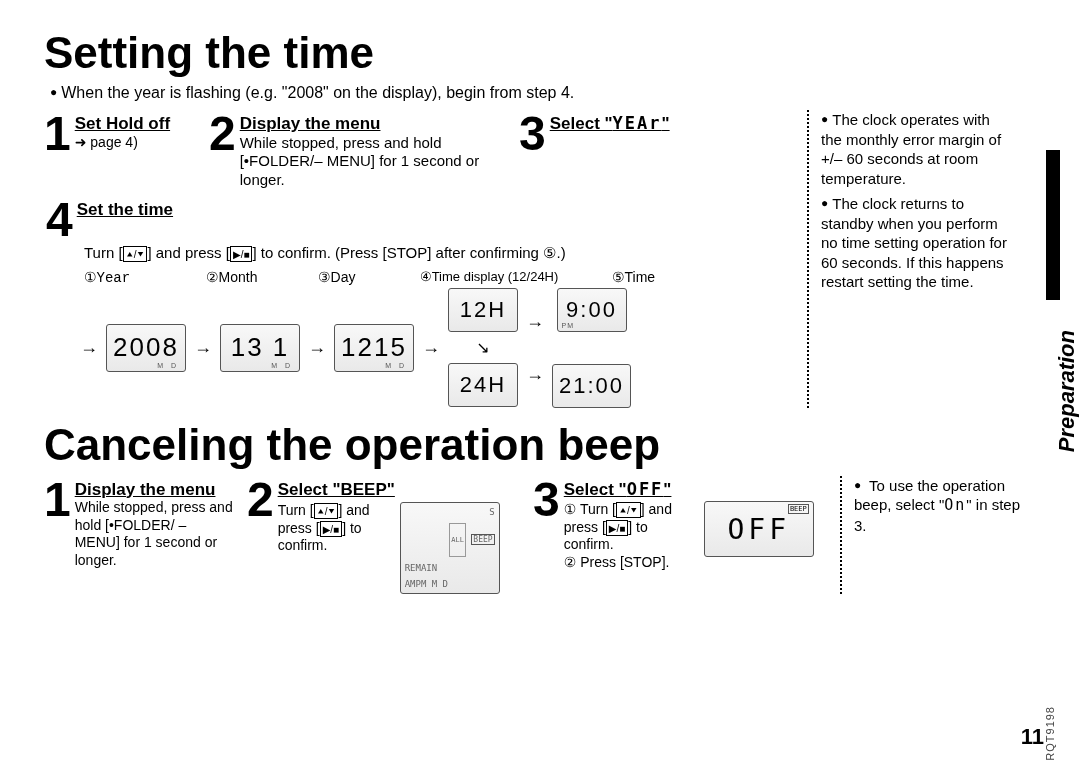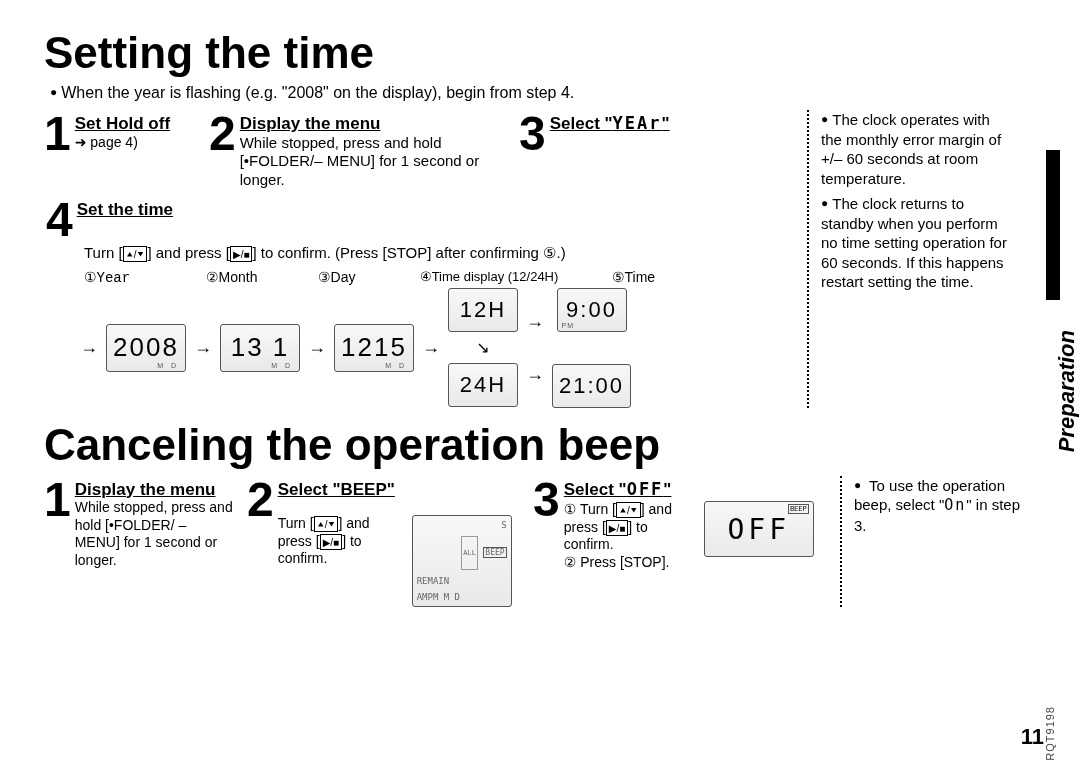--- a/index.html
+++ b/index.html
@@ -304,21 +304,21 @@
     <div class="step-body">
       <div class="step-title">Display the menu</div>
       <div class="step-text small">While stopped, press and hold [•FOLDER/ – MENU] for 1 second or longer.</div>
     </div>
   </div>
 
   <div class="beep-step" style="width:280px">
     <div class="step-num">2</div>
     <div class="step-body">
       <div class="step-title">Select "BEEP"</div>
-      <div style="display:flex; gap:24px; align-items:flex-start; margin-top:16px">
+      <div style="display:flex; gap:12px; align-items:flex-start; margin-top:3px">
         <div class="step-text small" style="width:110px">
           <span>Turn [</span><span class="boxed glyph-updown"></span><span>] and press [</span><span class="boxed glyph-playstop"></span><span>] to confirm.</span>
         </div>
         <div class="lcd-beep">
           <div class="row">
               <span></span>
               <span>S</span>
             </div>
           <div class="mid">
             <div style="font-size:7px;border:1px solid #999;display:inline-block;padding:12px 1px">ALL</div>

